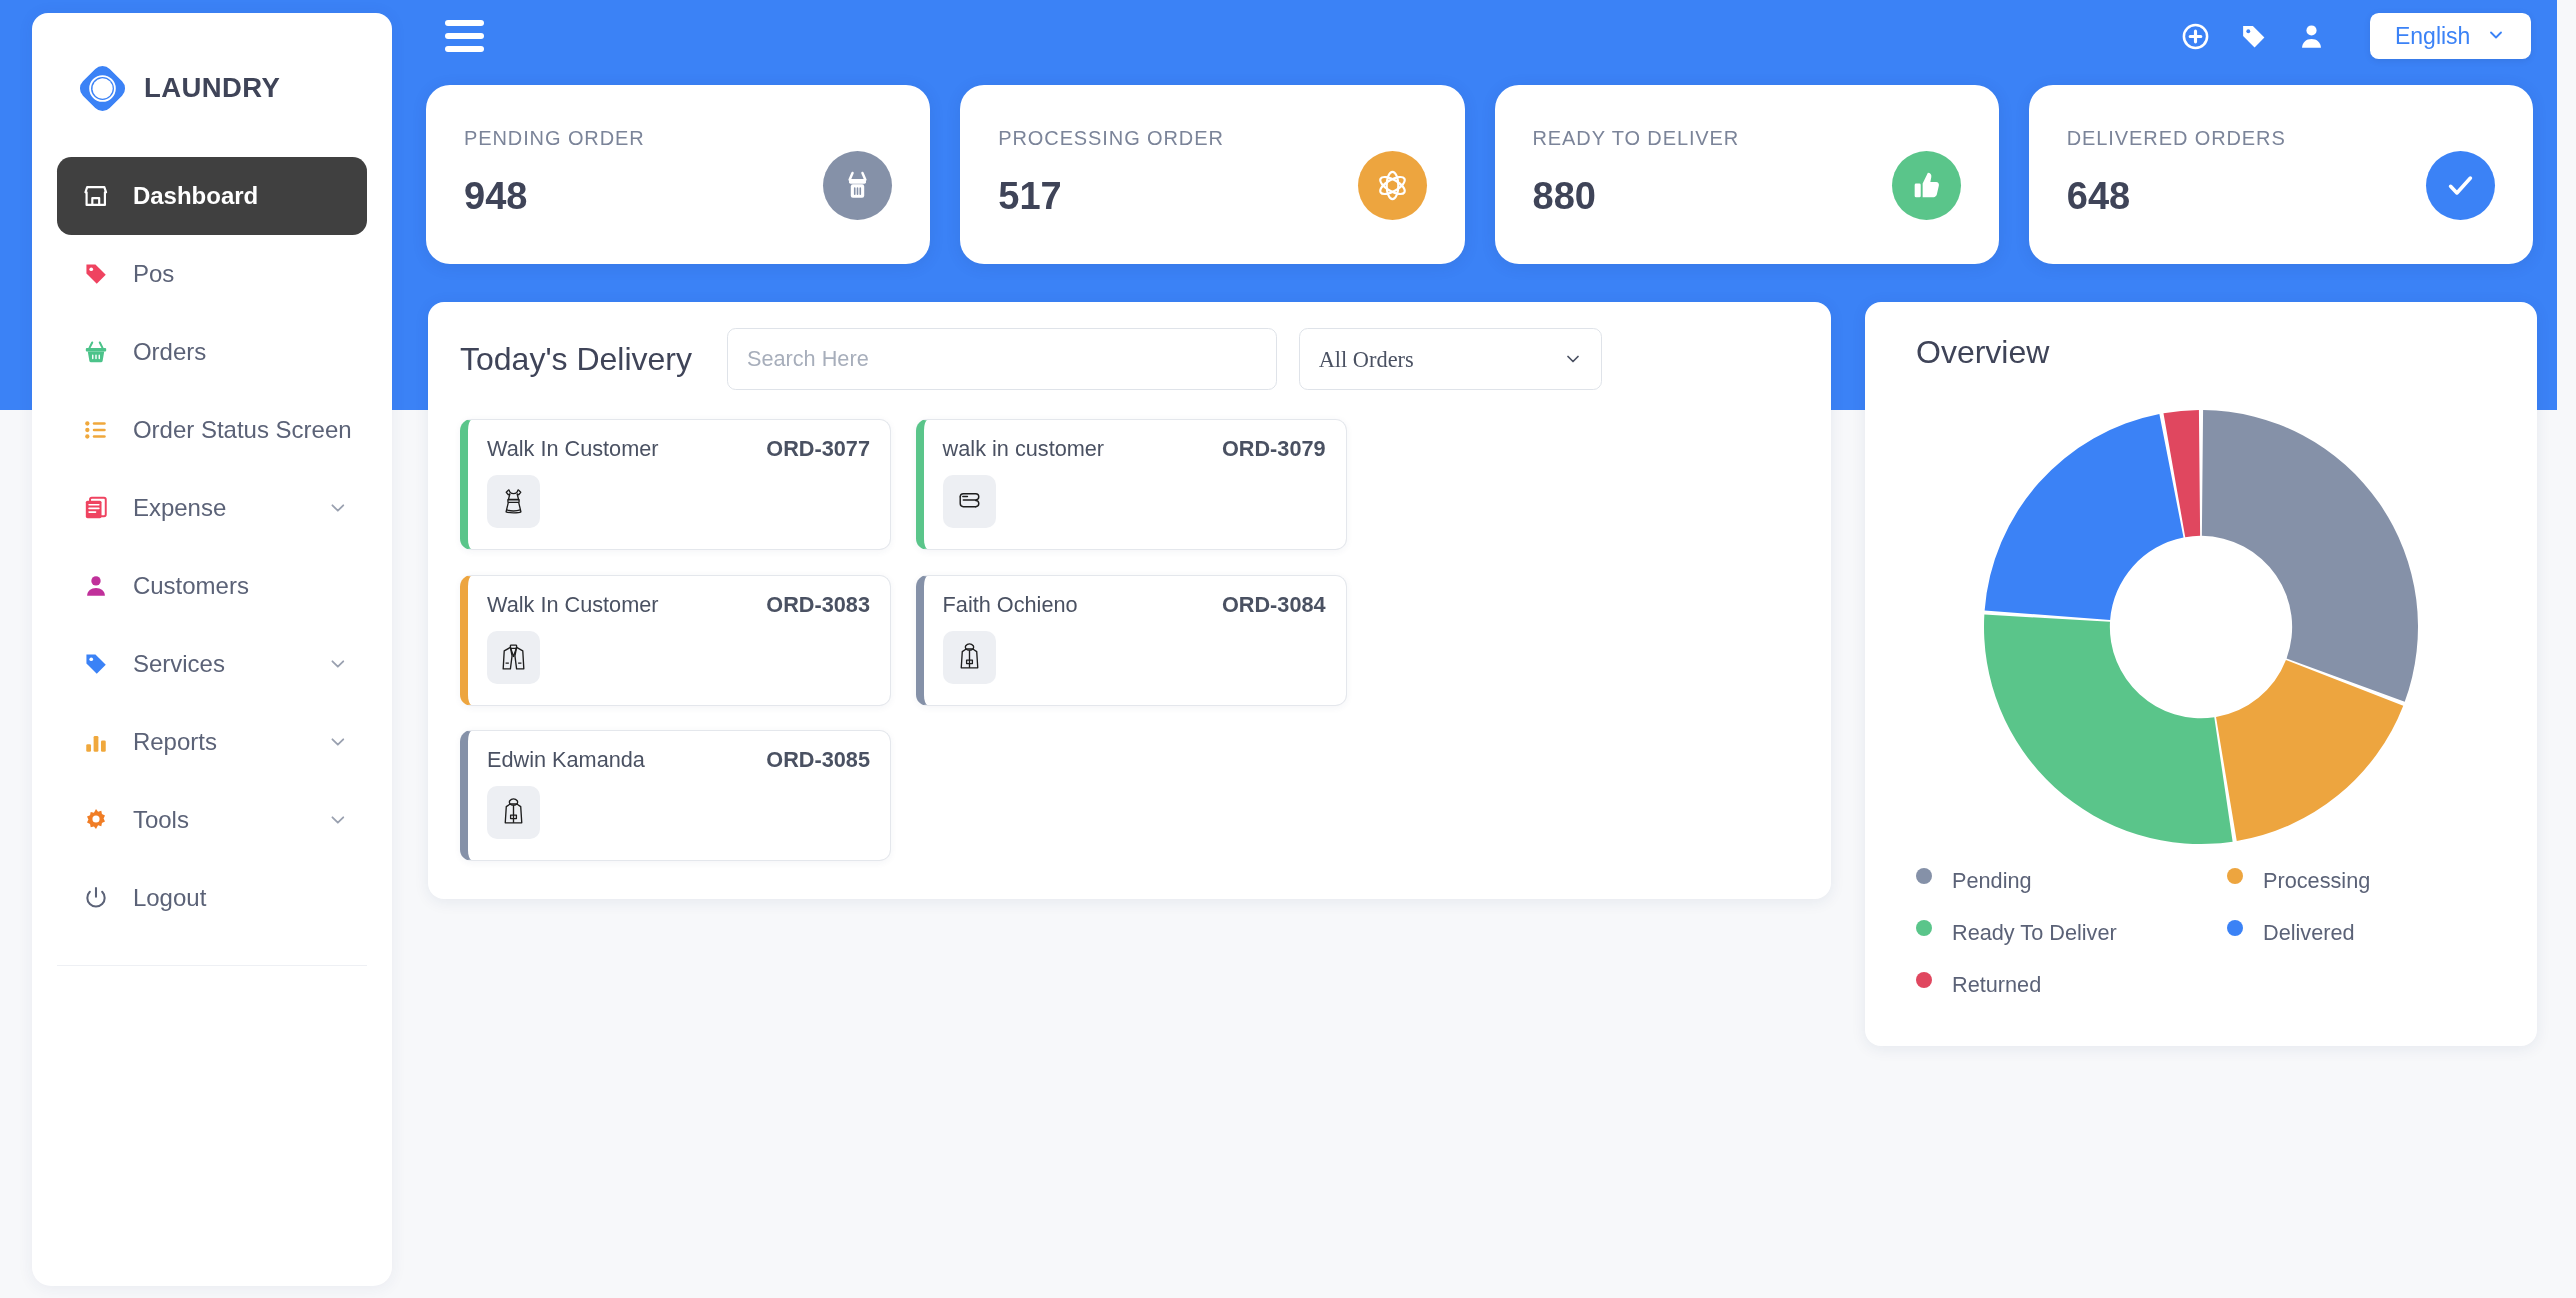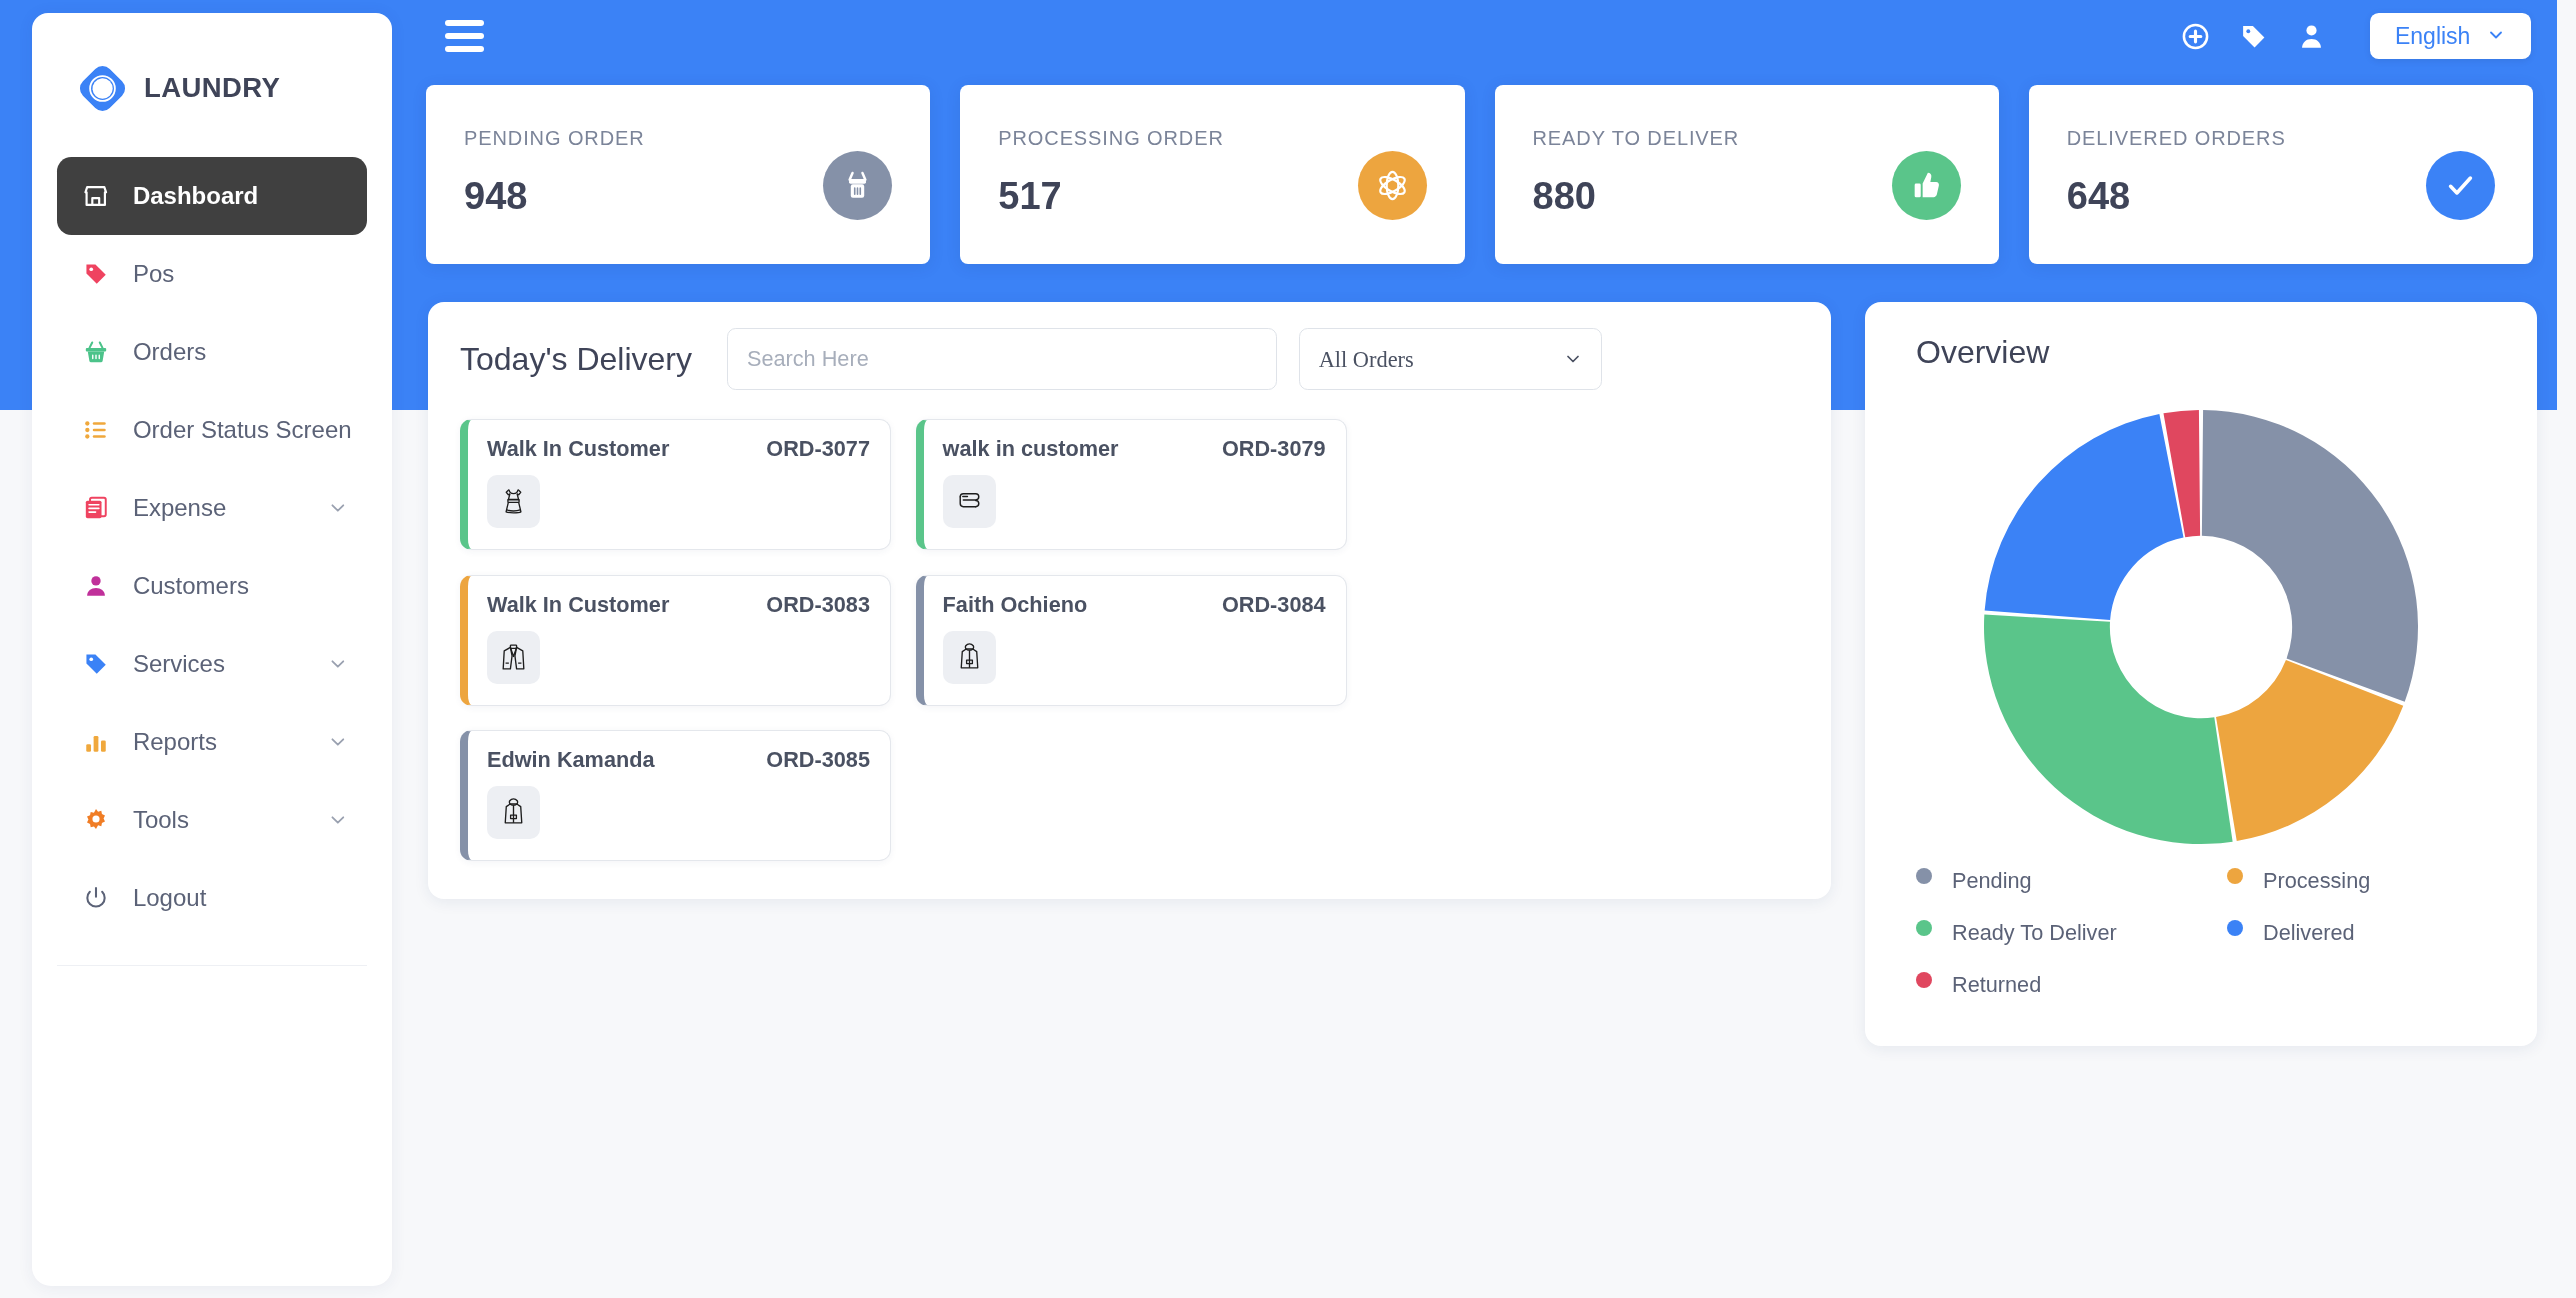--- a/index.html
+++ b/index.html
@@ -90,21 +90,21 @@
   }
   .lang-label { font-size: 23px; color: #3b82f6; font-weight: 400; }
 
   
   .stats {
     position: absolute; left: 426px; top: 85px; right: 43px;
     display: flex; gap: 30px; z-index: 6;
   }
   .stat-card {
     flex: 1 1 0; height: 179px; background: #fff;
-    border-radius: 8px; box-shadow: 0 2.9px 14.4px rgba(30,50,100,.10);
+    border-radius: 24px; box-shadow: 0 2.9px 14.4px rgba(30,50,100,.10);
     padding: 42px 38px 0 38px; position: relative;
   }
   .stat-title {
     font-size: 20px; letter-spacing: 0.9px; color: #7b8499;
     font-weight: 400; text-transform: uppercase;
   }
   .stat-value {
     margin-top: 24.6px; font-size: 38px; font-weight: 700; color: #3f4458;
   }
   .stat-badge {
@@ -145,21 +145,21 @@
     margin-top: 29px; display: flex; flex-wrap: wrap; gap: 24.6px;
   }
   .delivery-card {
     width: 431px; height: 131px; background: #fff;
     border: 1.4px solid #e4e7ec; border-left-width: 8.7px;
     border-radius: 11.6px; padding: 16px 20px 0 19px;
     box-shadow: 0 1.4px 7.2px rgba(30,50,100,.05);
     position: relative; cursor: pointer;
   }
   .dc-row { display: flex; align-items: center; justify-content: space-between; }
-  .dc-name { font-size: 21.7px; font-weight: 700; color: #4a5162; }
+  .dc-name { font-size: 21.7px; font-weight: 400; color: #4a5162; }
   .dc-ord  { font-size: 21.7px; font-weight: 700; color: #4a5162; }
   .dc-icon-box {
     margin-top: 13px; width: 53px; height: 53px; border-radius: 10px;
     background: #edeff3; display: flex; align-items: center; justify-content: center;
   }
 
   
   .overview-panel {
     position: absolute; left: 1865px; top: 302px; width: 672px; height: 744px;
     background: #fff; border-radius: 16px;

